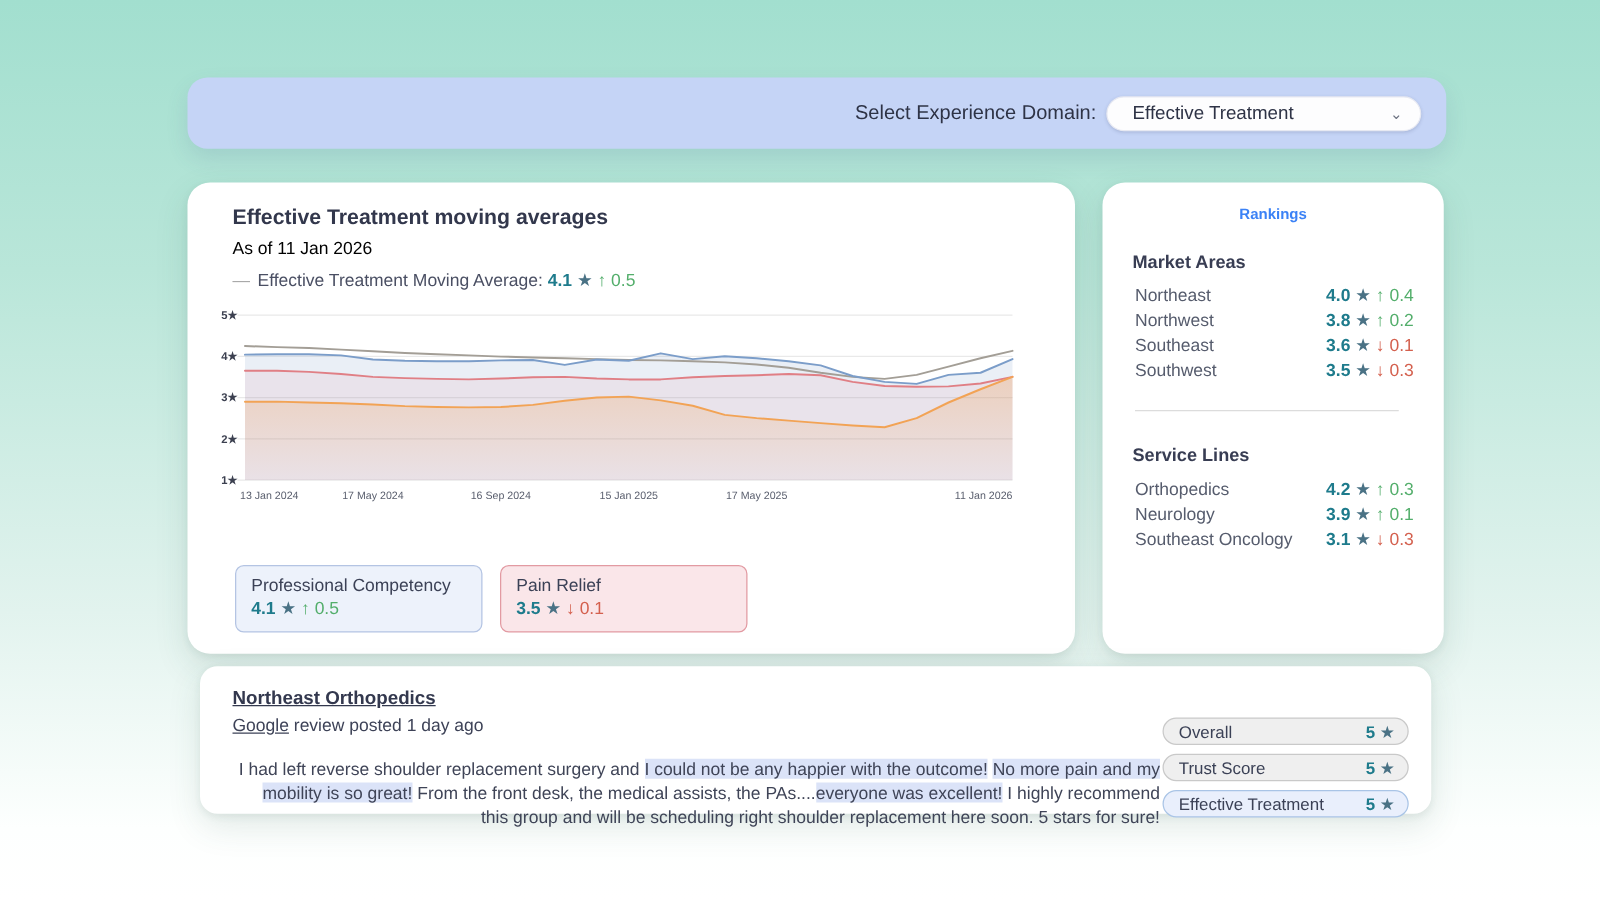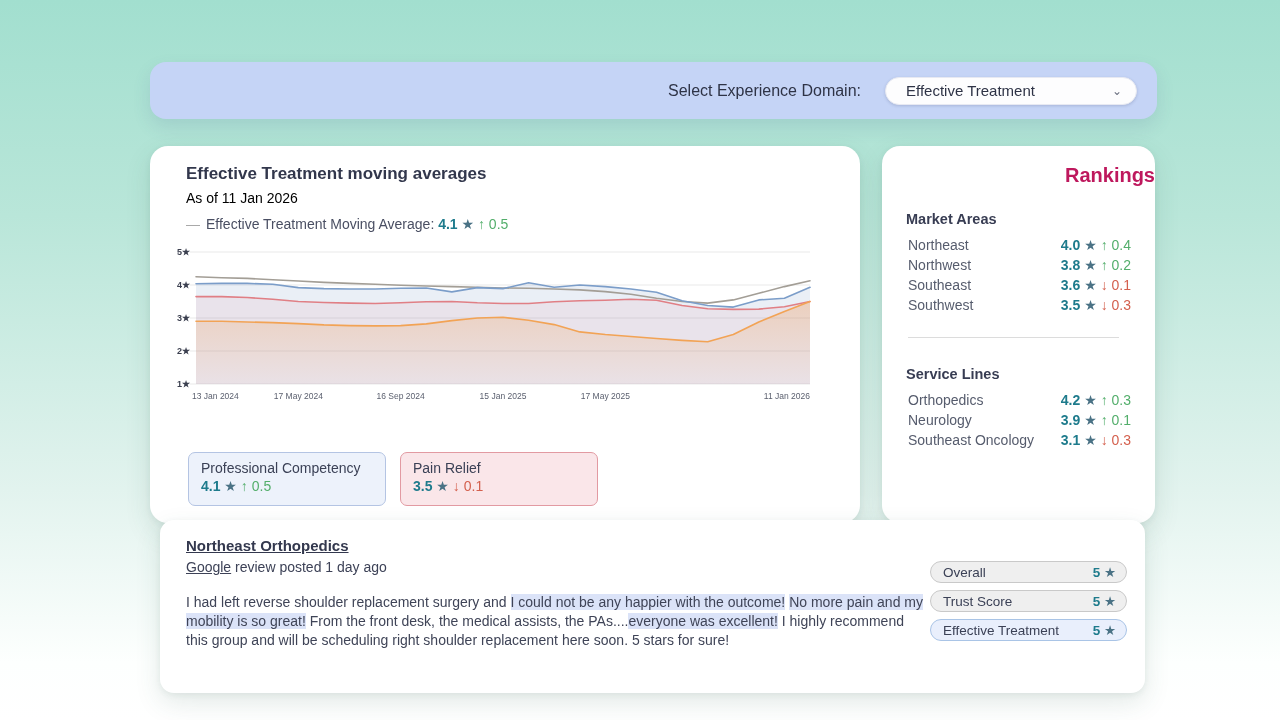--- a/index.html
+++ b/index.html
@@ -9,21 +9,21 @@
     background:linear-gradient(180deg,#a2dfcf 0%,#b9e6d9 30%,#e2f3ee 68%,#fdfffe 92%,#ffffff 100%);
     position:relative;
     color:#343a4e;
   }
   .card { position:absolute; background:#fff; border-radius:18px;
           box-shadow:0 10px 26px rgba(45,90,78,.13), 0 2px 6px rgba(45,90,78,.08);margin-top:18px; }
 
   
   .domain-bar { position:absolute; left:150px; top:62px; width:1007px; height:57px;
     background:#c5d4f6; border-radius:16px; box-shadow:0 8px 18px rgba(70,90,140,.14);
-    display:flex; align-items:center; justify-content:flex-end; gap:24px; padding-right:20px; }
+    display:flex; align-items:center; justify-content:flex-end; gap:8px; padding-right:20px; }
   .domain-label { font-size:16px; color:#2e3346; }
   .domain-select { width:252px; height:28px; background:#fdfdfe; border:1px solid #e7e9f2;
     border-radius:999px; display:flex; align-items:center; justify-content:space-between;
     padding:0 14px 0 20px; box-shadow:0 1px 3px rgba(40,50,90,.18); cursor:pointer; }
   .domain-select .val { font-size:15px; color:#2e3346; }
   .domain-select .chev { font-size:12px; color:#6b7080; line-height:1; }
 
   
   .chart-card { left:150px; top:128px; width:710px; height:377px; }
   .chart-title { position:absolute; left:36px; top:18px; font-size:17px; font-weight:bold; color:#32374c; }
@@ -41,29 +41,29 @@
   .elements-row { position:absolute; left:38px; top:306px; display:flex; gap:14px; }
   .element-card { width:198px; height:54px; border-radius:7px; border:1px solid; padding:7px 12px; cursor:pointer; }
   .element-card .el-label { font-size:14px; color:#3b4156; margin-bottom:2px; white-space:nowrap; }
   .element-card .el-value { font-size:14px; }
   .theme-blue   { background:#edf2fb; border-color:#b4c4e3; }
   .theme-red    { background:#fae6e9; border-color:#e29aa2; }
   .theme-orange { background:#fdf3e2; border-color:#edb873; }
 
   
   .rankings-card { left:882px; top:128px; width:273px; height:377px; }
-  .rankings-title { text-align:right; font-size:20px; font-weight:bold; color:#be185d; margin-top:18px; }
+  .rankings-title { text-align:center; font-size:12px; font-weight:bold; color:#3b82f6; margin-top:18px; }
   .rank-section-heading { font-size:14.5px; font-weight:bold; color:#383d53; margin:0 0 8px 24px; }
   .rank-rows { margin:0 24px 0 26px; }
   .rank-row { display:flex; justify-content:space-between; font-size:14px; line-height:20px; }
   .rank-row .rlabel { color:#565c6d; }
   .rank-divider { border:none; border-top:1px solid #dcdcdc; margin:22px 36px 0 26px; }
 
   
-  .review-card { left:160px; top:502px; width:985px; height:173px; border-radius:14px; }
+  .review-card { left:160px; top:515px; width:985px; height:118px; border-radius:14px;text-align:right; }
   .review-provider { position:absolute; left:26px; top:17px; font-size:15px; font-weight:bold;
     color:#33384e; text-decoration:underline; cursor:pointer; }
   .review-sourceline { position:absolute; left:26px; top:39px; font-size:14px; color:#3d4257; }
   .review-sourceline .src { text-decoration:underline; cursor:pointer; }
   .review-text { position:absolute; left:26px; top:73px; width:742px; font-size:14px;
     line-height:19px; color:#3f4457; }
   .review-text .hl { background:#dbe3f8; }
   .badges { position:absolute; left:770px; top:41px; display:flex; flex-direction:column; gap:7px; }
   .badge { width:197px; height:22px; border-radius:999px; display:flex; align-items:center;
     justify-content:space-between; padding:0 10px 0 12px; font-size:13.5px; color:#3b4156; }

